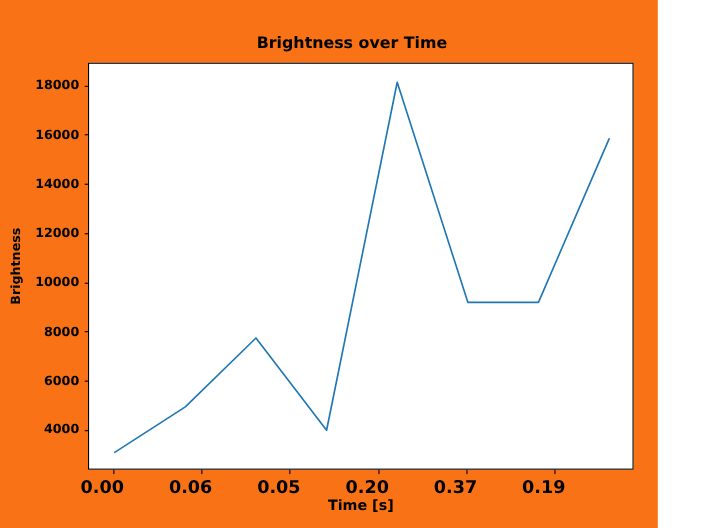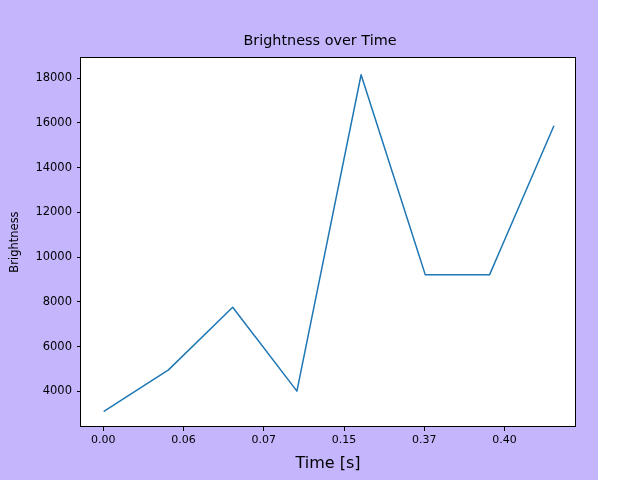--- a/index.html
+++ b/index.html
@@ -10,21 +10,22 @@
     width: 640px;
     height: 480px;
     background: #ffffff;
     font-family: "DejaVu Sans", sans-serif;
     overflow: hidden;
   }
   #figure {
     position: relative;
     width: 598px;
     height: 480px;
-    background: #c4b5fd;
+    background: #f97316;
+    font-weight: bold;
   }
   
   #axes {
     position: absolute;
     left: 80px;
     top: 57px;
     width: 496px;
     height: 370px;
     border: 1.0px solid #000000;
     box-sizing: border-box;
@@ -47,21 +48,21 @@
     font-size: 14.4px;
     color: #000000;
     line-height: 17px;
   }
   #xlabel {
     position: absolute;
     left: 80px;
     top: 453px;
     width: 496px;
     text-align: center;
-    font-size: 16px;
+    font-size: 13px;
     color: #000000;
   }
   #ylabel {
     position: absolute;
     left: -66px;
     top: 235px;
     width: 160px;
     text-align: center;
     font-size: 11.5px;
     color: #000000;
@@ -80,22 +81,22 @@
     top: 0;
     width: 1px;
     height: 3.5px;
     background: #000000;
   }
   .xtick-label {
     position: absolute;
     left: -30px;
     top: 6px;
     width: 60px;
-    text-align: center;
-    font-size: 11px;
+    text-align: left;
+    font-size: 16px;
     color: #000000;
   }
   .ytick-group {
     position: absolute;
     left: 80px;
     width: 0;
     height: 0;
   }
   .ytick-mark {
     position: absolute;
@@ -132,33 +133,33 @@
       <div class="xtick-group" style="left: 103.275px;">
         <div class="xtick-mark"></div>
         <div class="xtick-label">0.00</div>
       </div>
       <div class="xtick-group" style="left: 183.534px;">
         <div class="xtick-mark"></div>
         <div class="xtick-label">0.06</div>
       </div>
       <div class="xtick-group" style="left: 263.793px;">
         <div class="xtick-mark"></div>
-        <div class="xtick-label">0.07</div>
+        <div class="xtick-label">0.05</div>
       </div>
       <div class="xtick-group" style="left: 344.052px;">
         <div class="xtick-mark"></div>
-        <div class="xtick-label">0.15</div>
+        <div class="xtick-label">0.20</div>
       </div>
       <div class="xtick-group" style="left: 424.311px;">
         <div class="xtick-mark"></div>
         <div class="xtick-label">0.37</div>
       </div>
       <div class="xtick-group" style="left: 504.57px;">
         <div class="xtick-mark"></div>
-        <div class="xtick-label">0.40</div>
+        <div class="xtick-label">0.19</div>
       </div>
     </div>
   <div id="yticks-layer">
       <div class="ytick-group" style="top: 391.23px;">
         <div class="ytick-mark"></div>
         <div class="ytick-label">4000</div>
       </div>
       <div class="ytick-group" style="top: 346.517px;">
         <div class="ytick-mark"></div>
         <div class="ytick-label">6000</div>

